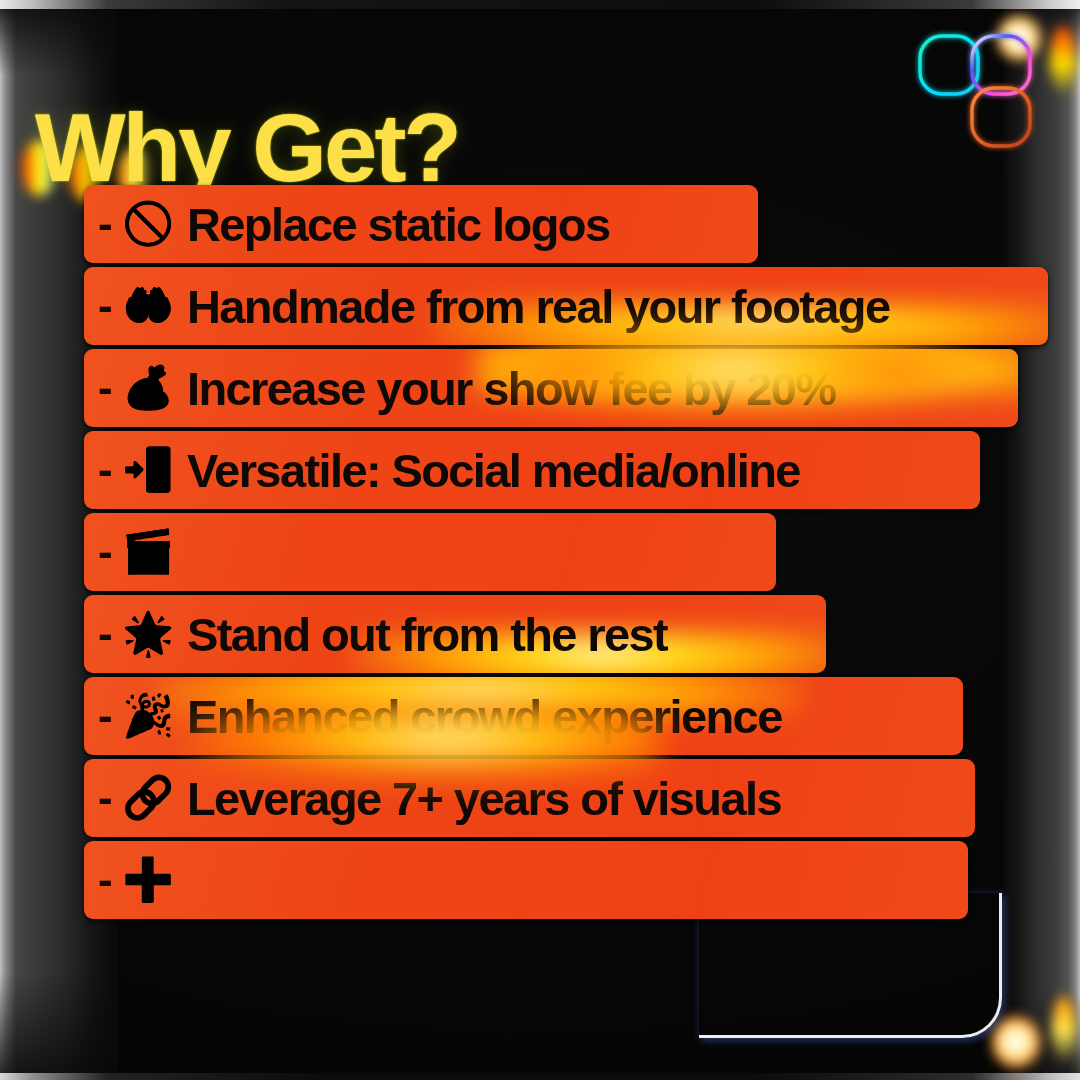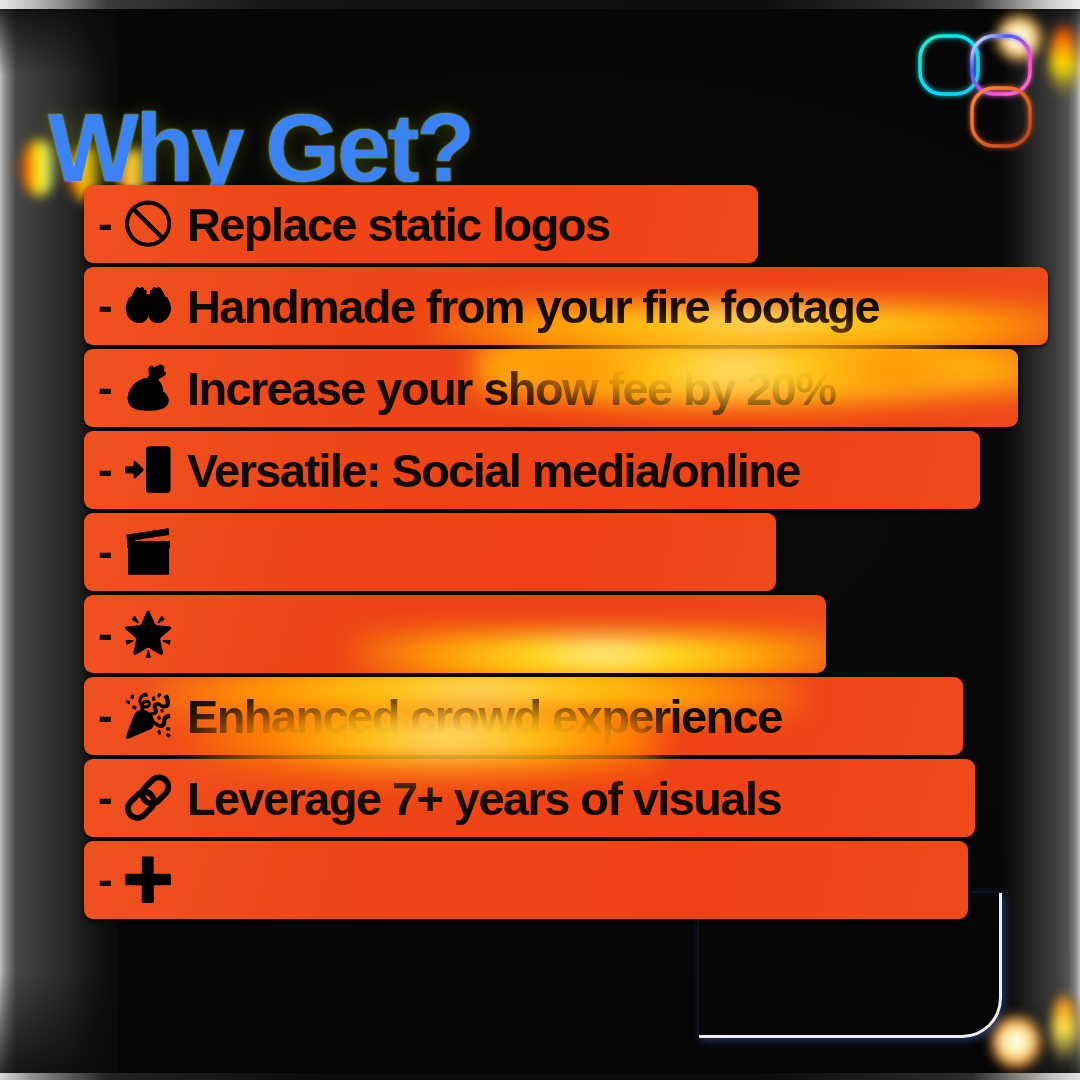--- a/index.html
+++ b/index.html
@@ -111,27 +111,27 @@
     border-right: 3px solid rgba(255,255,255,.93);
     border-bottom: 3px solid rgba(255,255,255,.93);
     border-bottom-right-radius: 40px;
     box-shadow: 2px 2px 8px rgba(90,130,255,.45);
     pointer-events: none;
   }
 
   
   .title {
     position: absolute;
-    left: 48px;
+    left: 35px;
     top: 36px;
     font-size: 96px;
     line-height: 1;
     font-weight: 700;
     letter-spacing: -3px;
-    color: #3b82f6;
+    color: #fde047;
     text-shadow:
       0 0 2px rgba(213,244,34,.9),
       0 0 18px rgba(213,244,34,.22);
     white-space: nowrap;
   }
 
   
   .list {
     position: absolute;
     left: 84px;
@@ -293,41 +293,42 @@
   <div class="list" id="benefit-list">
       <div class="row" style="width: 640px;">
         <span class="dash">-</span>
         <span class="emoji">🚫</span>
         <span class="label">Replace static logos</span>
       </div>
       <div class="row" style="width: 930px;">
         <div class="glow bottom"></div>
         <span class="dash">-</span>
         <span class="emoji">🤲</span>
-        <span class="label">Handmade from your fire footage</span>
+        <span class="label">Handmade from real your footage</span>
       </div>
       <div class="row" style="width: 900px;">
         <div class="glow topwide"></div>
         <span class="dash">-</span>
         <span class="emoji">💰</span>
         <span class="label">Increase your show fee by 20%</span>
       </div>
       <div class="row" style="width: 862px;">
         <span class="dash">-</span>
         <span class="emoji">📲</span>
         <span class="label">Versatile: Social media/online</span>
       </div>
       <div class="row" style="width: 658px;">
         <span class="dash">-</span>
         <span class="emoji">🎬</span>
       </div>
       <div class="row" style="width: 708px;">
         <div class="glow bottom"></div>
         <span class="dash">-</span>
         <span class="emoji">🌟</span>
+        <span class="label">Stand out from the rest</span>
       </div>
       <div class="row" style="width: 845px;">
         <div class="glow top"></div>
         <span class="dash">-</span>
         <span class="emoji">🎉</span>
         <span class="label">Enhanced crowd experience</span>
       </div>
       <div class="row" style="width: 857px;">
         <span class="dash">-</span>
         <span class="emoji">🔗</span>

